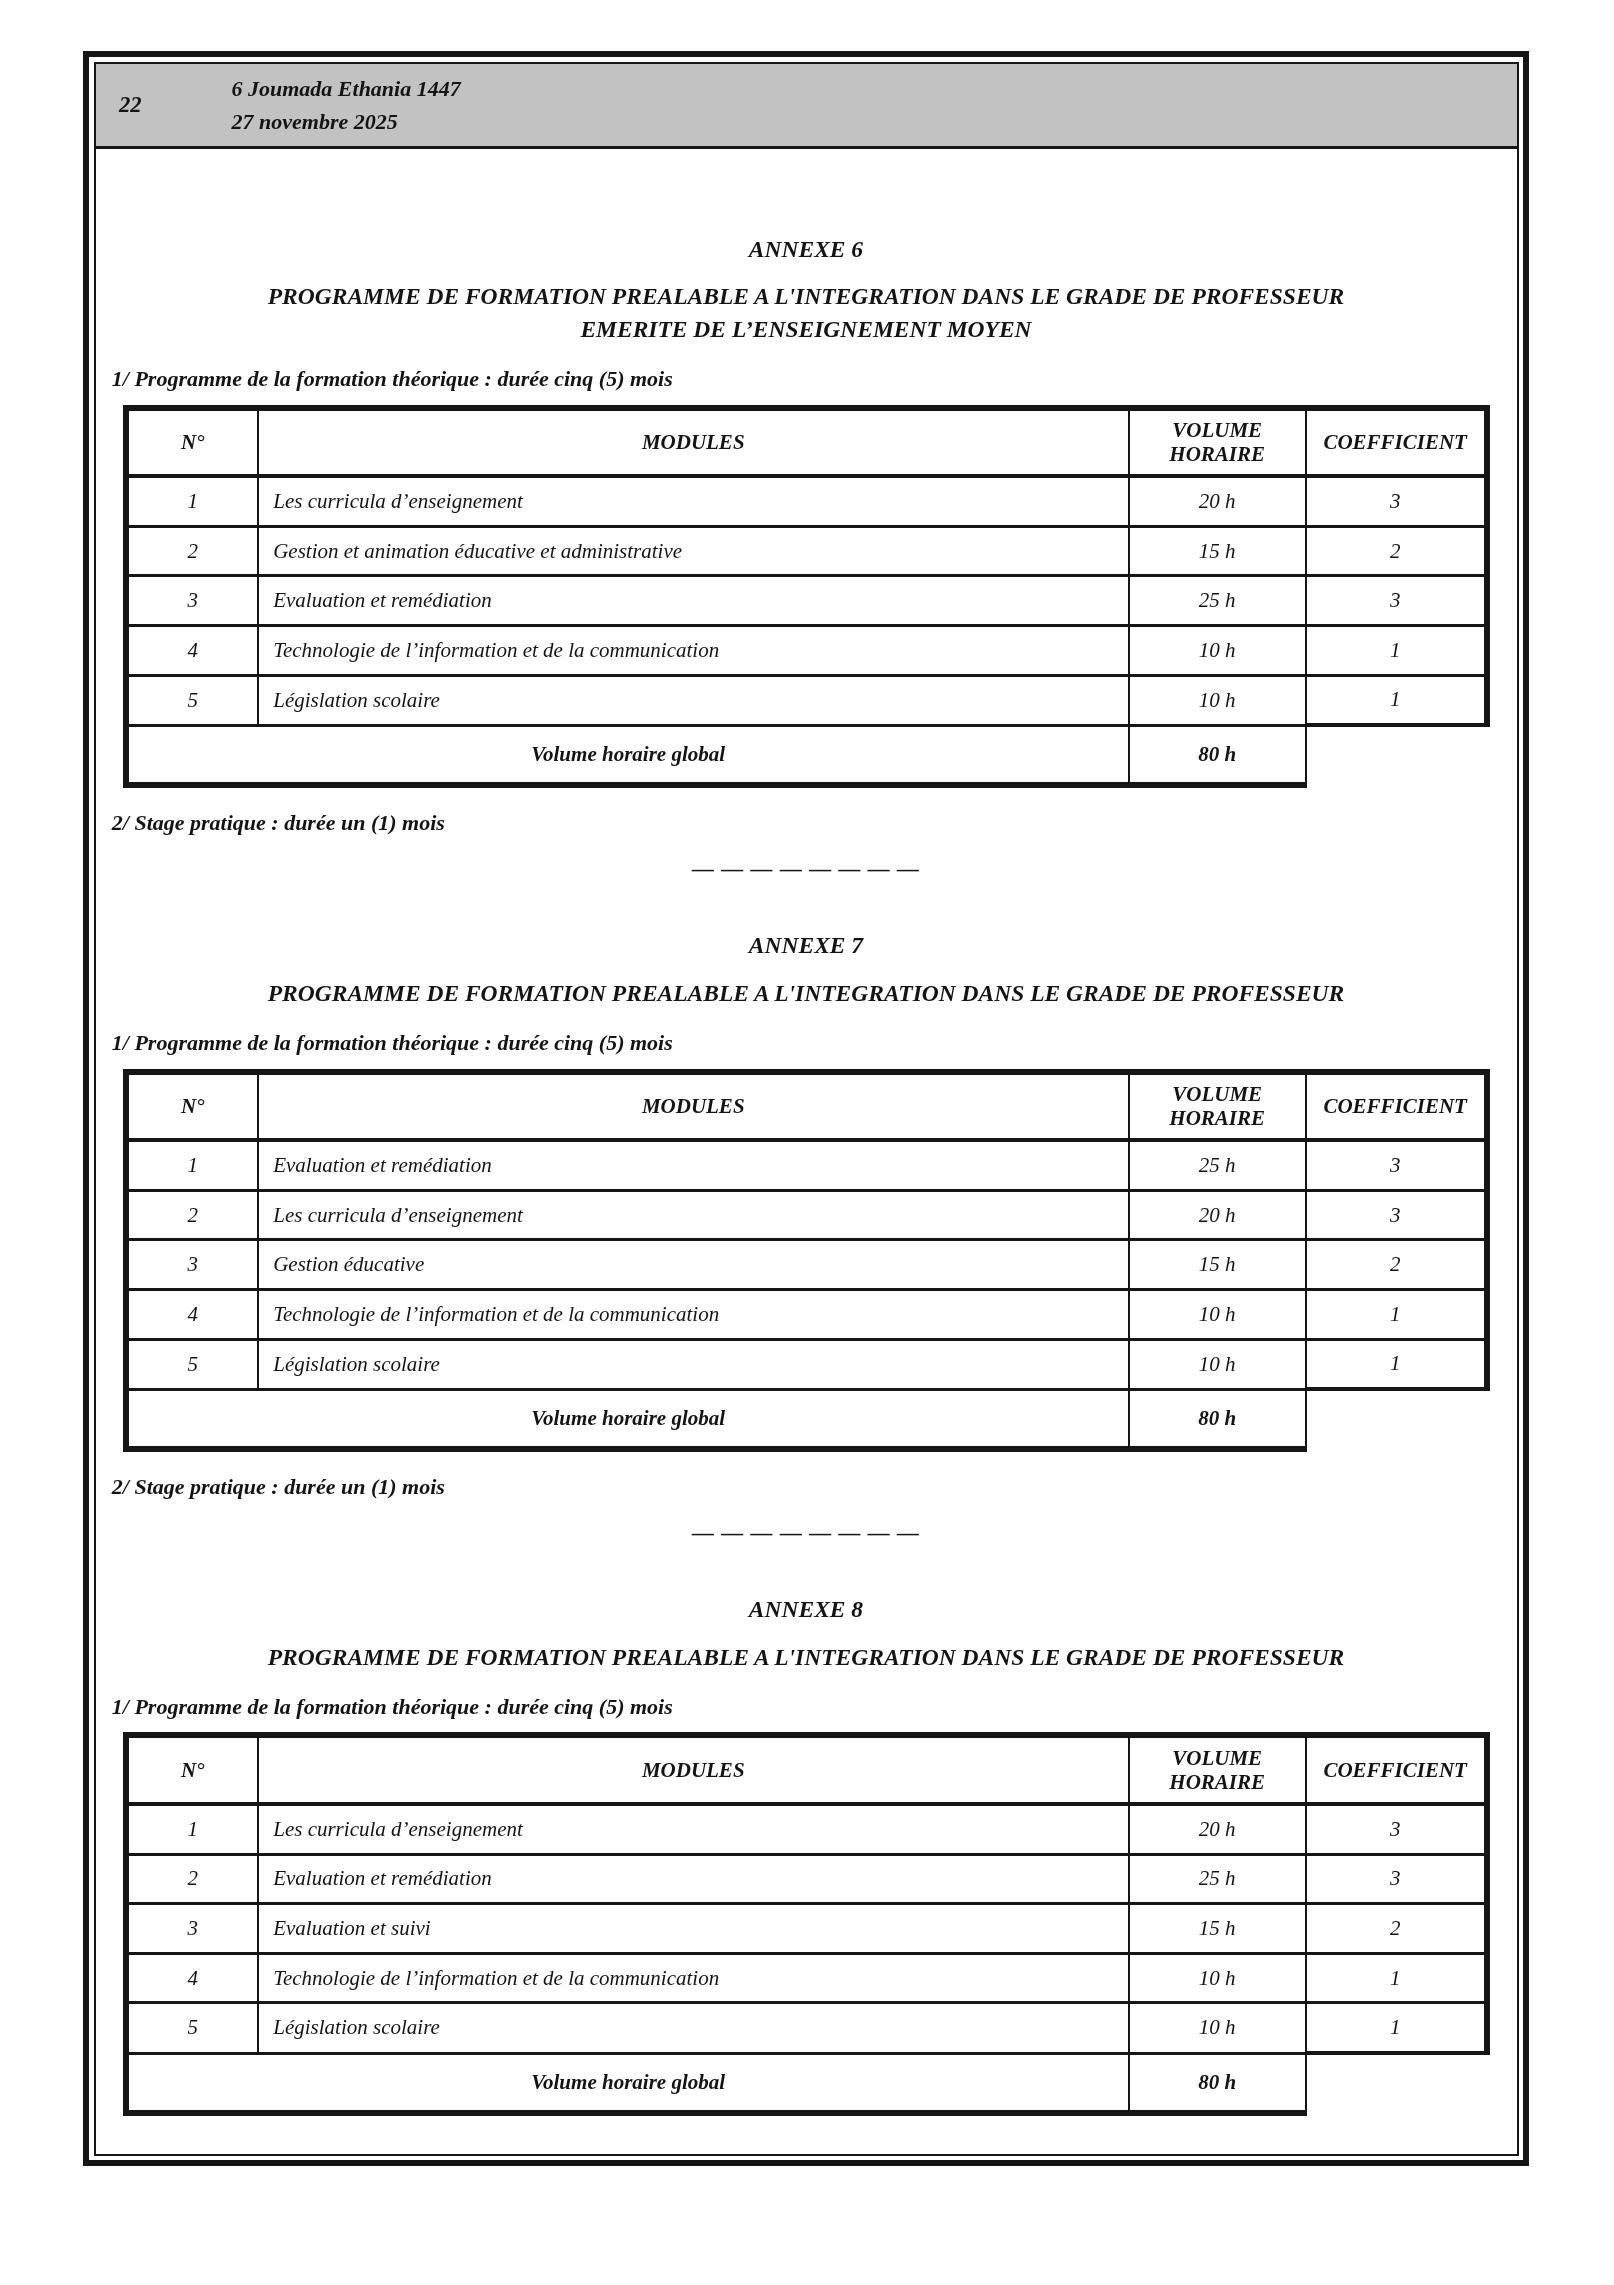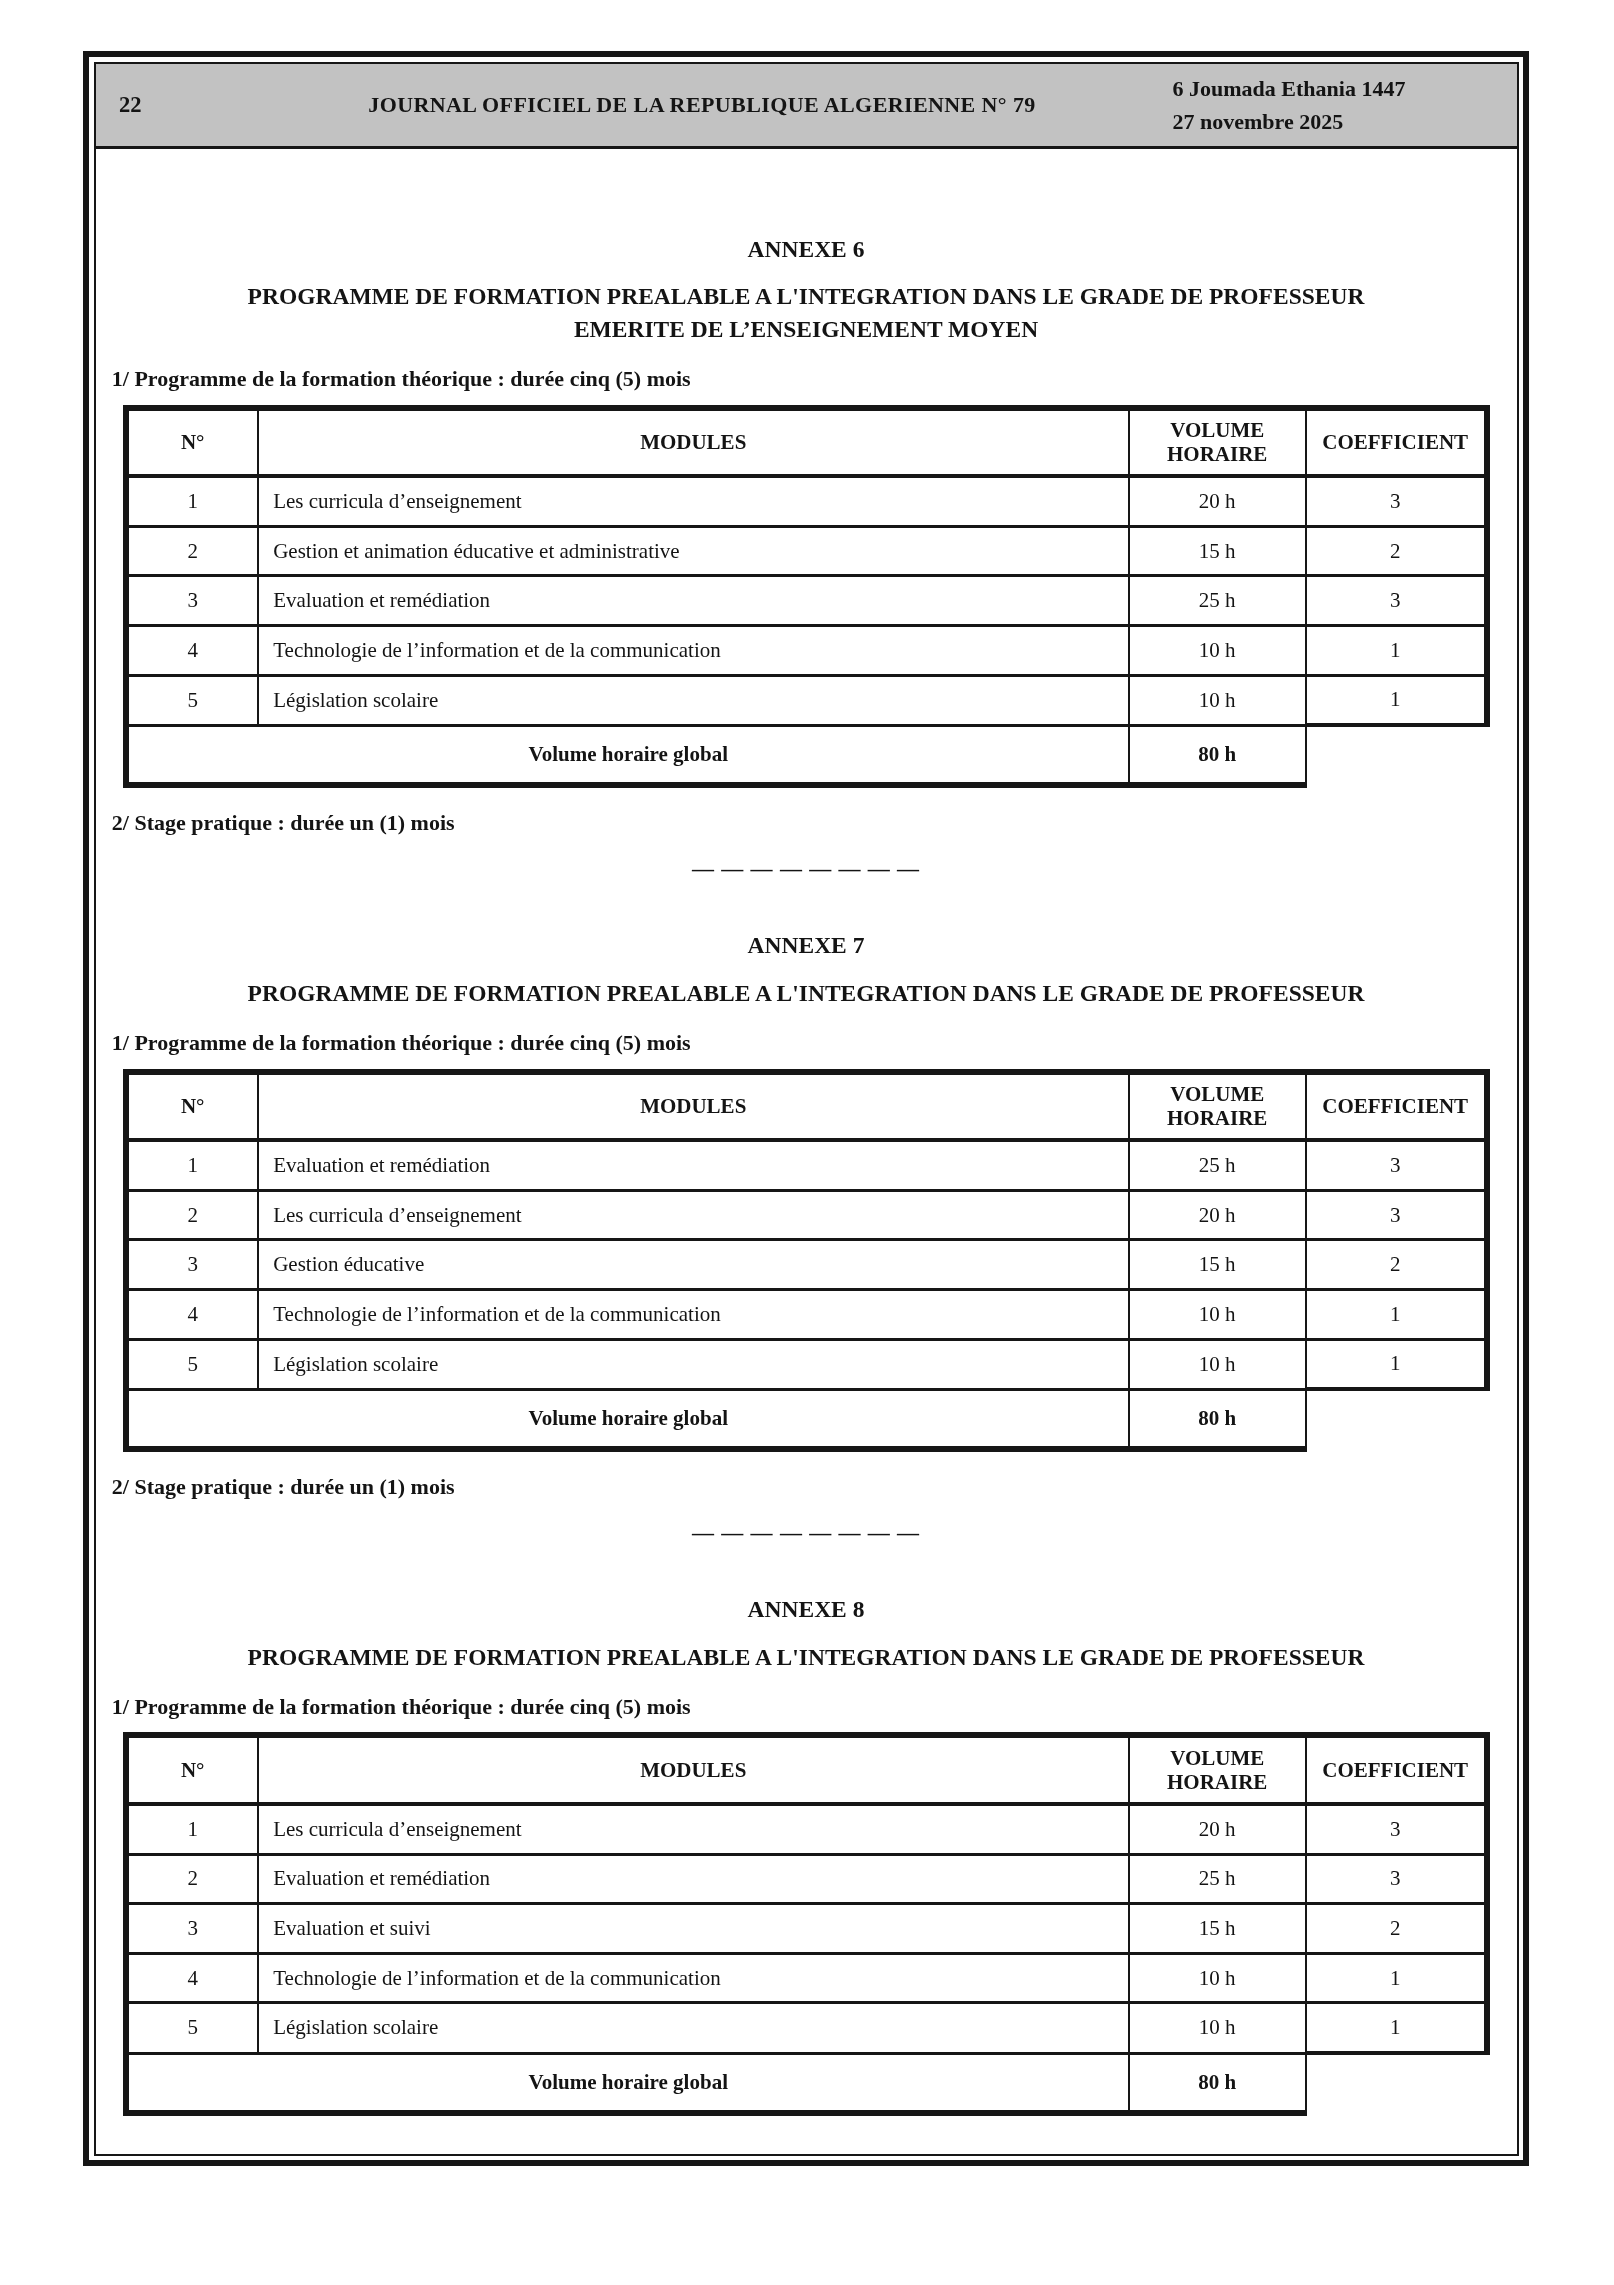--- a/index.html
+++ b/index.html
@@ -8,21 +8,21 @@
     font-family:"Liberation Serif","DejaVu Serif",serif;
     color:#141414;
   }
   .page { position:relative; width:1615px; height:2285px; overflow:hidden; background:#fff; }
 
   .frame {
     position:absolute; left:83px; top:51px; width:1446px; height:2115px;
     border:6.3px solid #161616; box-sizing:border-box; padding:4.5px; background:#fff;
   }
   .frame-inner {
-    width:100%; height:100%; border:2.7px solid #161616; box-sizing:border-box; overflow:hidden;
+    width:100%; height:100%; border:2.7px solid #161616; box-sizing:border-box; overflow:hidden;font-style:italic;
   }
 
   .header-band {
     height:85px; background:#c2c2c2; border-bottom:3.6px solid #161616; box-sizing:border-box;
     display:grid; grid-template-columns:136px 1fr 344px; align-items:center;
   }
   .page-number { padding-left:23.5px; font-size:22.6px; font-weight:bold; }
   .journal-title { text-align:center; font-size:22px; font-weight:bold; letter-spacing:0.4px; }
   .dates { text-align:left; padding-right:16.3px; font-size:22px; font-weight:bold; line-height:1.5; }
 
@@ -62,21 +62,20 @@
 </style>
 </head>
 <body>
 
 <div class="page">
   <div class="frame">
     <div class="frame-inner">
 
       <div class="header-band">
         <div class="page-number">22</div>
-        <div class="journal-title">JOURNAL OFFICIEL DE LA REPUBLIQUE ALGERIENNE N° 79</div>
         <div class="dates">
           <div>6 Joumada Ethania 1447</div>
           <div>27 novembre 2025</div>
         </div>
       </div>
 
       <div class="content">
 
         <div>
           <div class="annexe-heading first">ANNEXE 6</div>

